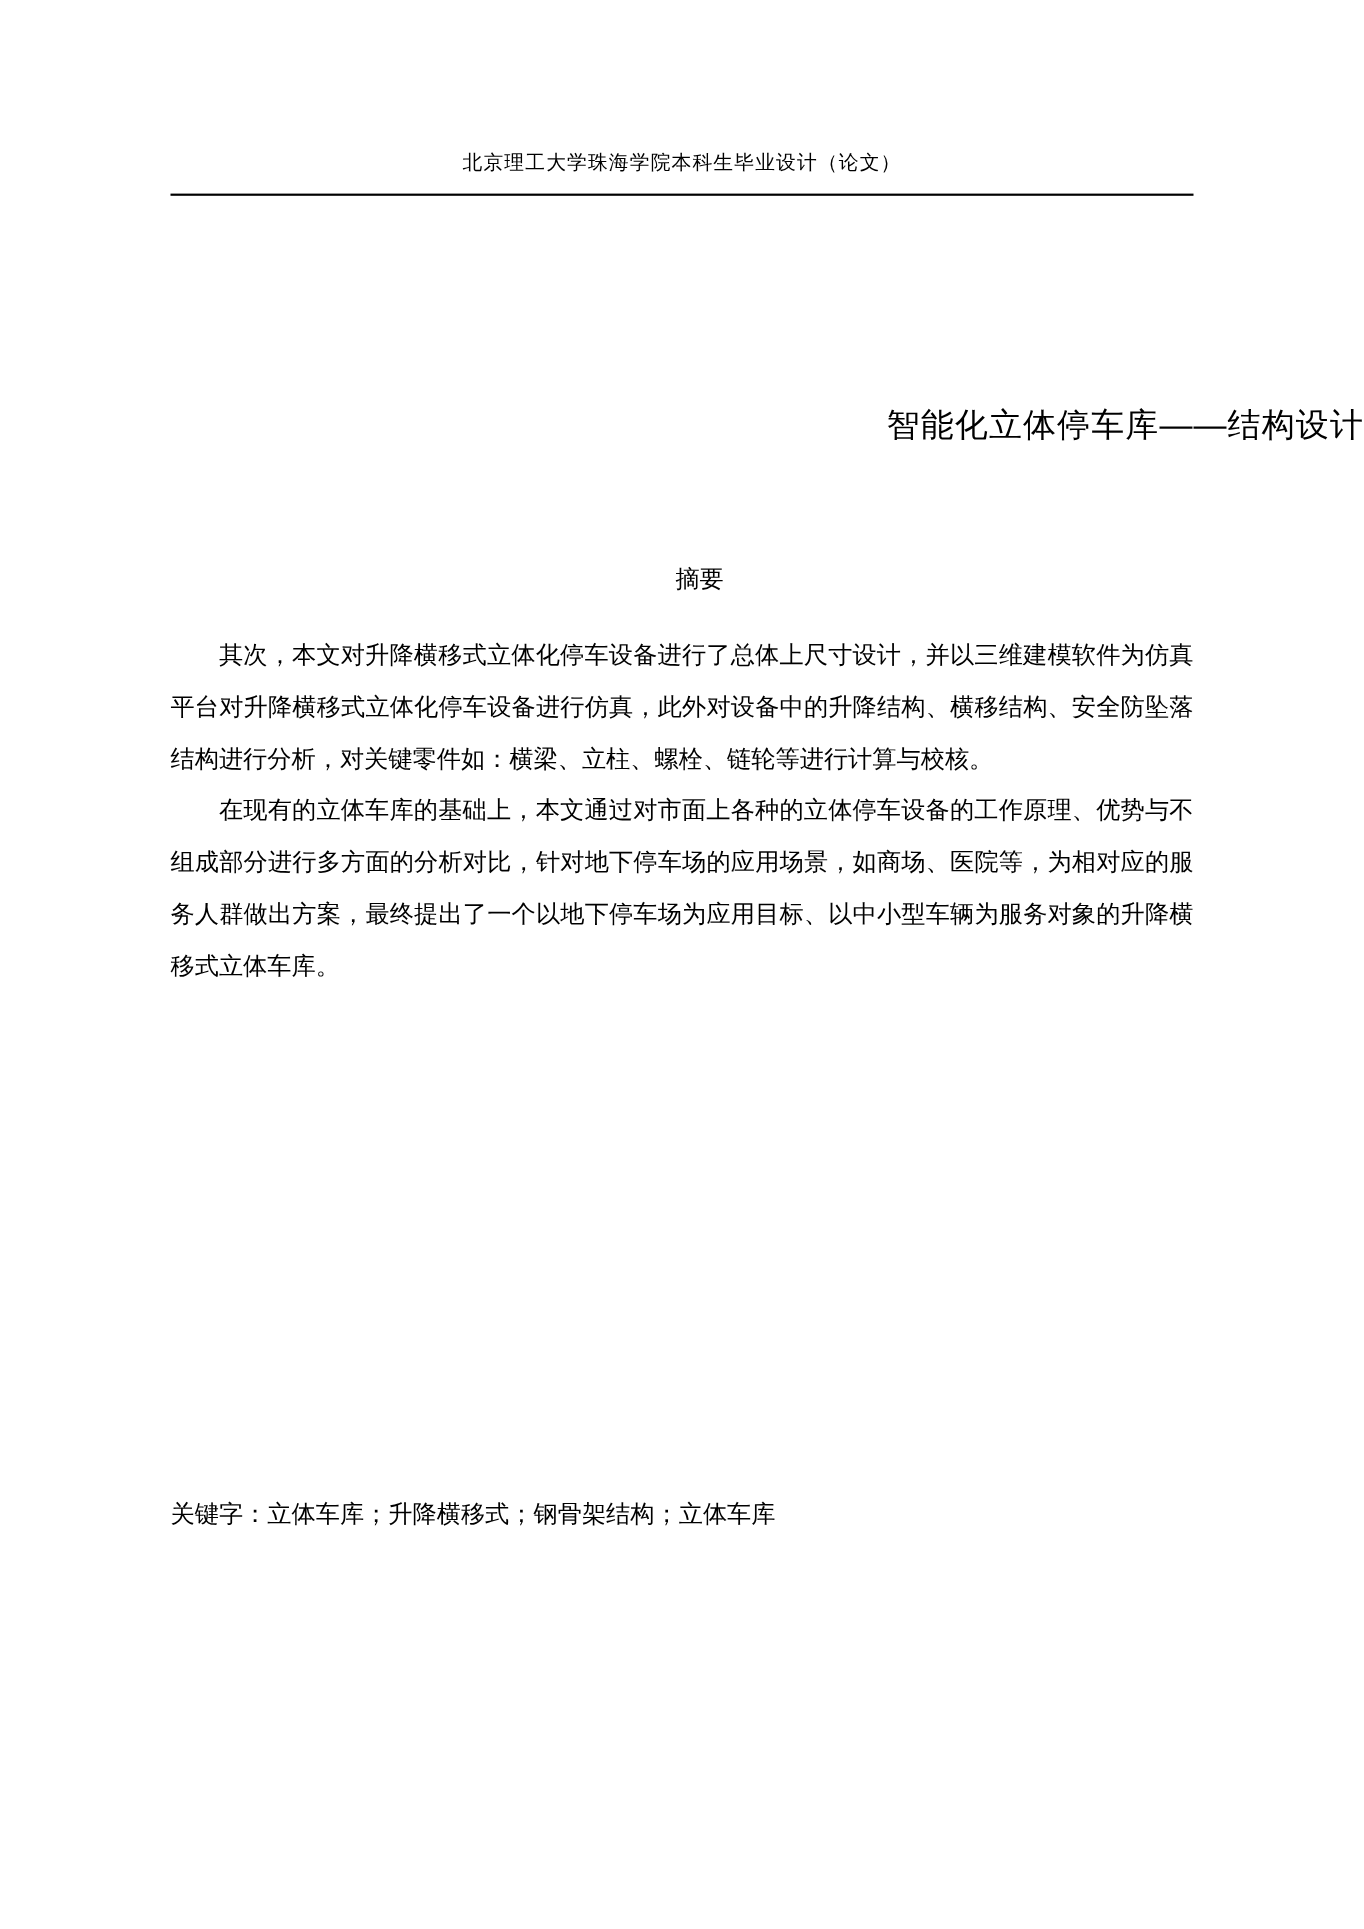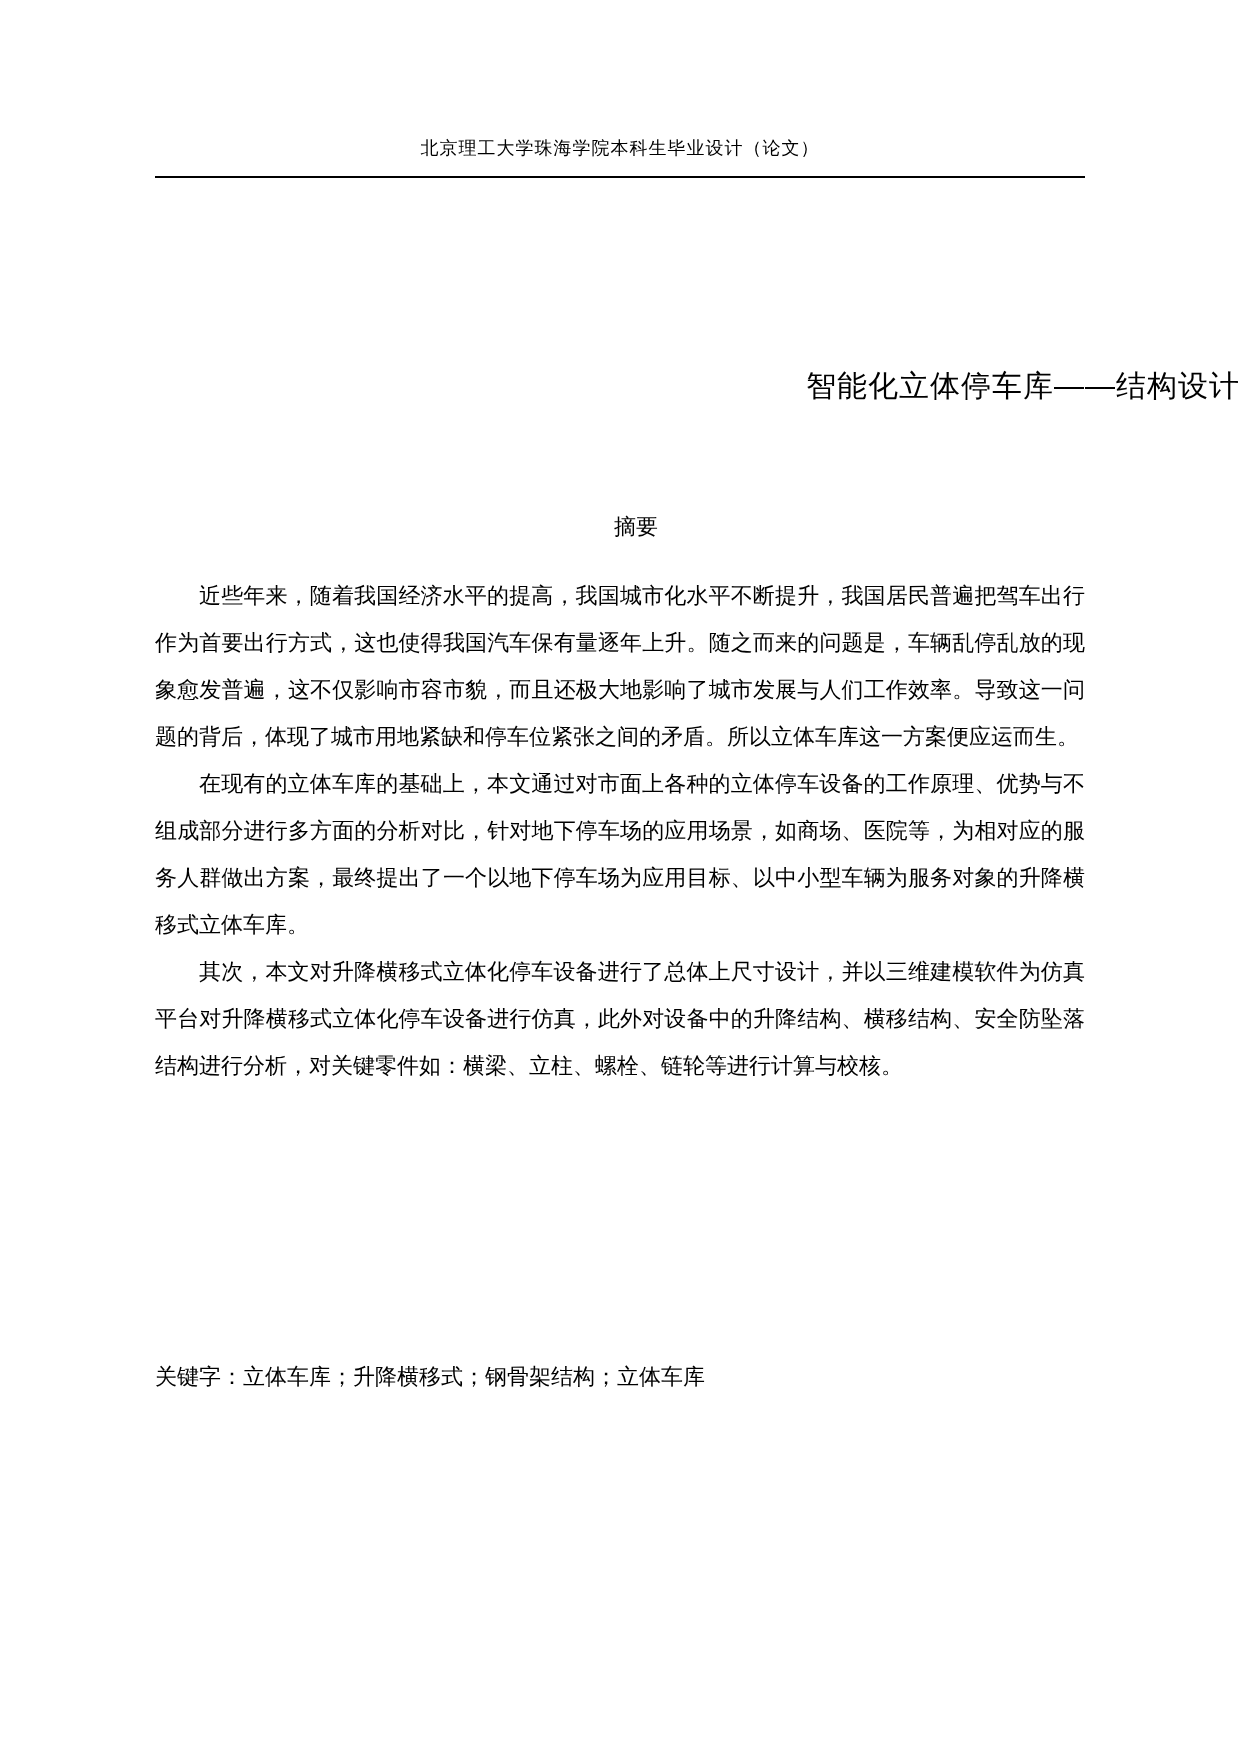--- a/index.html
+++ b/index.html
@@ -87,20 +87,19 @@
 
   <div class="doc-header">北京理工大学珠海学院本科生毕业设计（论文）</div>
 
   <div class="header-rule"></div>
 
   <h1 class="doc-title">智能化立体停车库——结构设计</h1>
 
   <h2 class="abstract-heading">摘要</h2>
 
   <div class="abstract-body">
-    <p>近些年来，随着我国经济水平的提高，我国城市化水平不断提升，我国居民普遍把驾车出行作为首要出行方式，这也使得我国汽车保有量逐年上升。随之而来的问题是，车辆乱停乱放的现象愈发普遍，这不仅影响市容市貌，而且还极大地影响了城市发展与人们工作效率。导致这一问题的背后，体现了城市用地紧缺和停车位紧张之间的矛盾。所以立体车库这一方案便应运而生。</p>
+    <p>其次，本文对升降横移式立体化停车设备进行了总体上尺寸设计，并以三维建模软件为仿真平台对升降横移式立体化停车设备进行仿真，此外对设备中的升降结构、横移结构、安全防坠落结构进行分析，对关键零件如：横梁、立柱、螺栓、链轮等进行计算与校核。</p>
     <p>在现有的立体车库的基础上，本文通过对市面上各种的立体停车设备的工作原理、优势与不组成部分进行多方面的分析对比，针对地下停车场的应用场景，如商场、医院等，为相对应的服务人群做出方案，最终提出了一个以地下停车场为应用目标、以中小型车辆为服务对象的升降横移式立体车库。</p>
-    <p>其次，本文对升降横移式立体化停车设备进行了总体上尺寸设计，并以三维建模软件为仿真平台对升降横移式立体化停车设备进行仿真，此外对设备中的升降结构、横移结构、安全防坠落结构进行分析，对关键零件如：横梁、立柱、螺栓、链轮等进行计算与校核。</p>
   </div>
 
   <div class="keywords-line">关键字：立体车库；升降横移式；钢骨架结构；立体车库</div>
 
 </div>
 
 </body></html>

